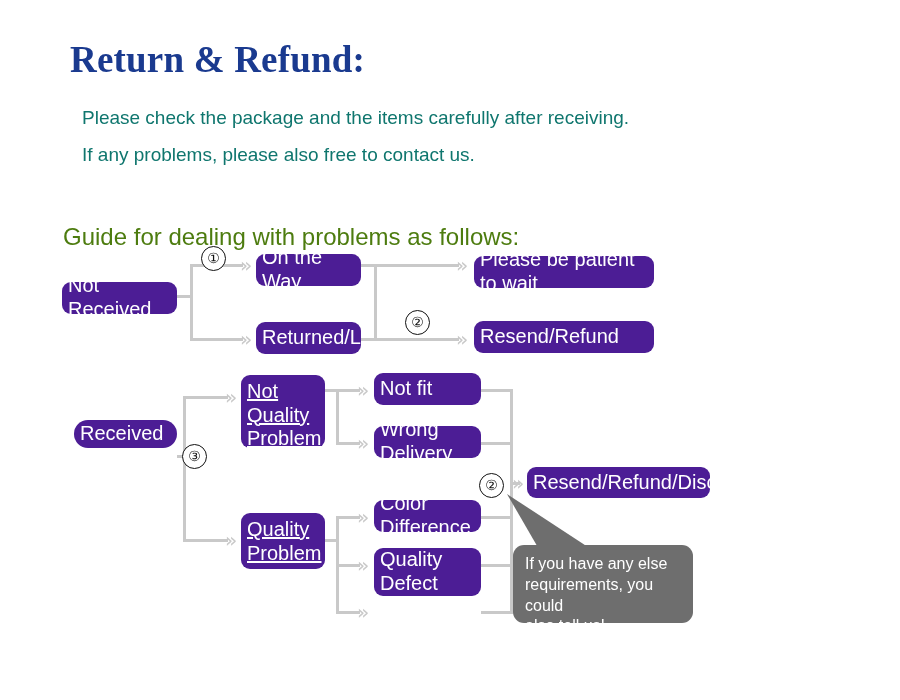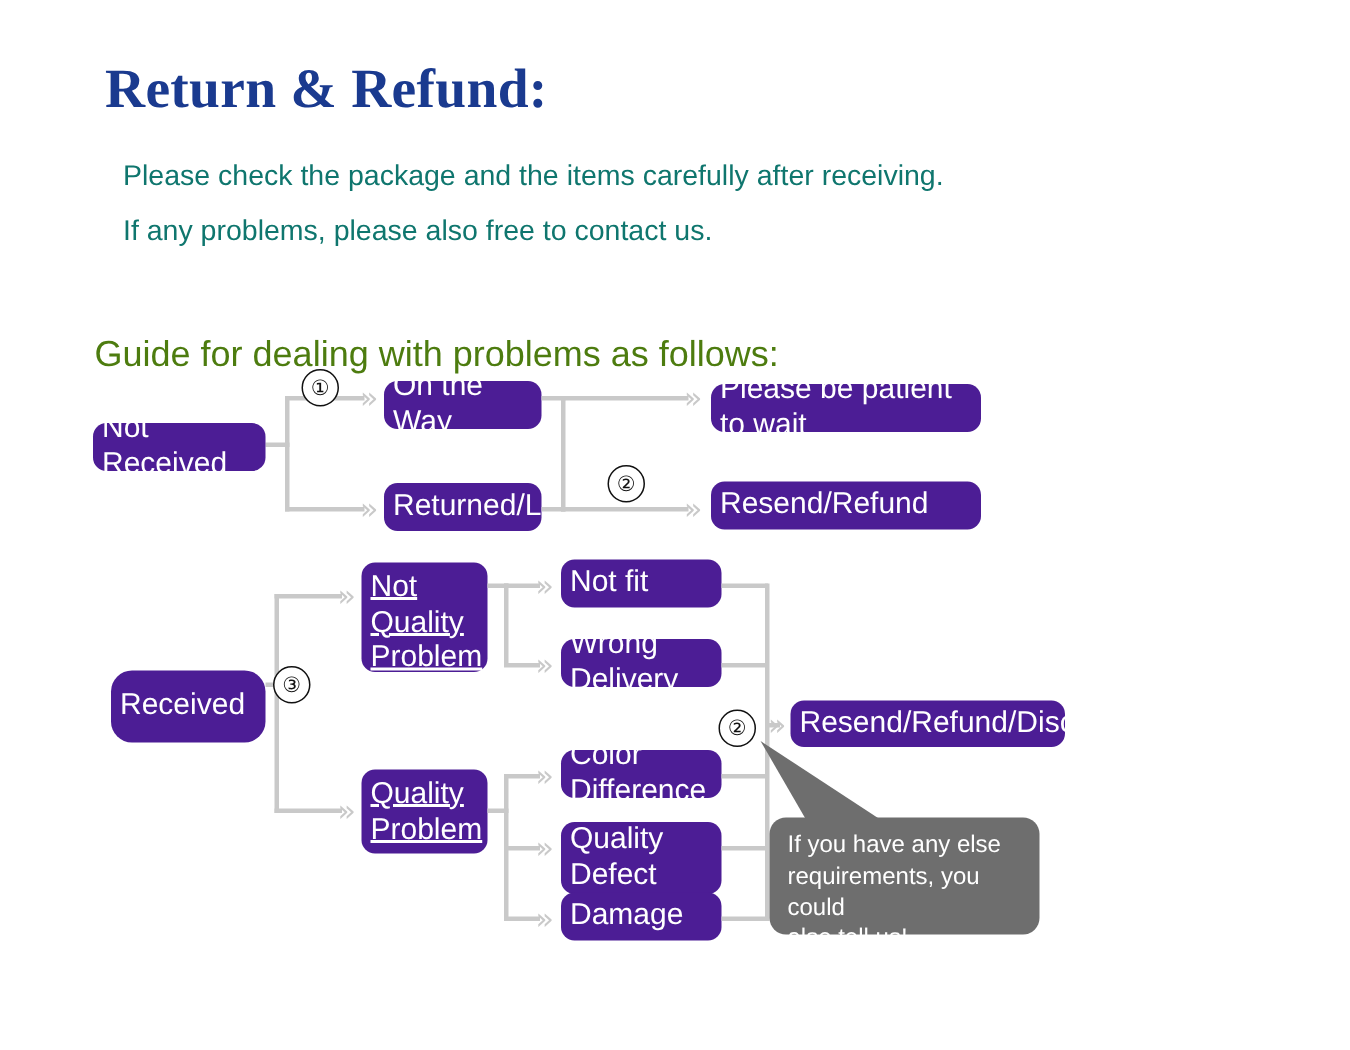--- a/index.html
+++ b/index.html
@@ -128,21 +128,21 @@
 
   <div class="ln h" style="left:177px;top:455px;width:9px;"></div>
   <div class="ln v" style="left:183px;top:396px;height:146px;"></div>
   <div class="ln h" style="left:183px;top:396px;width:45px;"></div>
   <div class="ln h" style="left:183px;top:539px;width:45px;"></div>
   <div class="chev" style="left:225px;top:387px;">»</div>
   <div class="chev" style="left:225px;top:530px;">»</div>
 
   <div class="circnum" style="left:182px;top:444px;">③</div>
 
-  <div class="node" style="left:74px;top:447px;width:103px;height:48px;border-radius:14px;">Received</div>
+  <div class="node" style="left:74px;top:420px;width:103px;height:28px;border-radius:14px;">Received</div>
 
   <div class="node multi" style="left:241px;top:375px;width:84px;height:73px;">Not
 Quality
 Problem</div>
 
   <div class="node multi" style="left:241px;top:513px;width:84px;height:56px;">Quality
 Problem</div>
 
   <div class="ln h" style="left:325px;top:389px;width:14px;"></div>
   <div class="ln v" style="left:336px;top:389px;height:55px;"></div>
@@ -161,21 +161,20 @@
   <div class="ln h" style="left:336px;top:564px;width:24px;"></div>
   <div class="ln h" style="left:336px;top:611px;width:24px;"></div>
   <div class="chev" style="left:357px;top:507px;">»</div>
   <div class="chev" style="left:357px;top:555px;">»</div>
   <div class="chev" style="left:357px;top:602px;">»</div>
 
   <div class="node" style="left:374px;top:500px;width:107px;height:32px;">Color Difference</div>
 
   <div class="node" style="left:374px;top:548px;width:107px;height:48px;">Quality Defect</div>
 
-  <div class="node" style="left:374px;top:595px;width:107px;height:32px;">Damage</div>
 
   <div class="ln h" style="left:481px;top:389px;width:31px;"></div>
   <div class="ln h" style="left:481px;top:442px;width:31px;"></div>
   <div class="ln h" style="left:481px;top:516px;width:31px;"></div>
   <div class="ln h" style="left:481px;top:564px;width:31px;"></div>
   <div class="ln h" style="left:481px;top:611px;width:31px;"></div>
   <div class="ln v" style="left:510px;top:389px;height:225px;"></div>
   <div class="ln h" style="left:510px;top:482px;width:10px;"></div>
   <div class="chev" style="left:512px;top:473px;">»</div>
 

